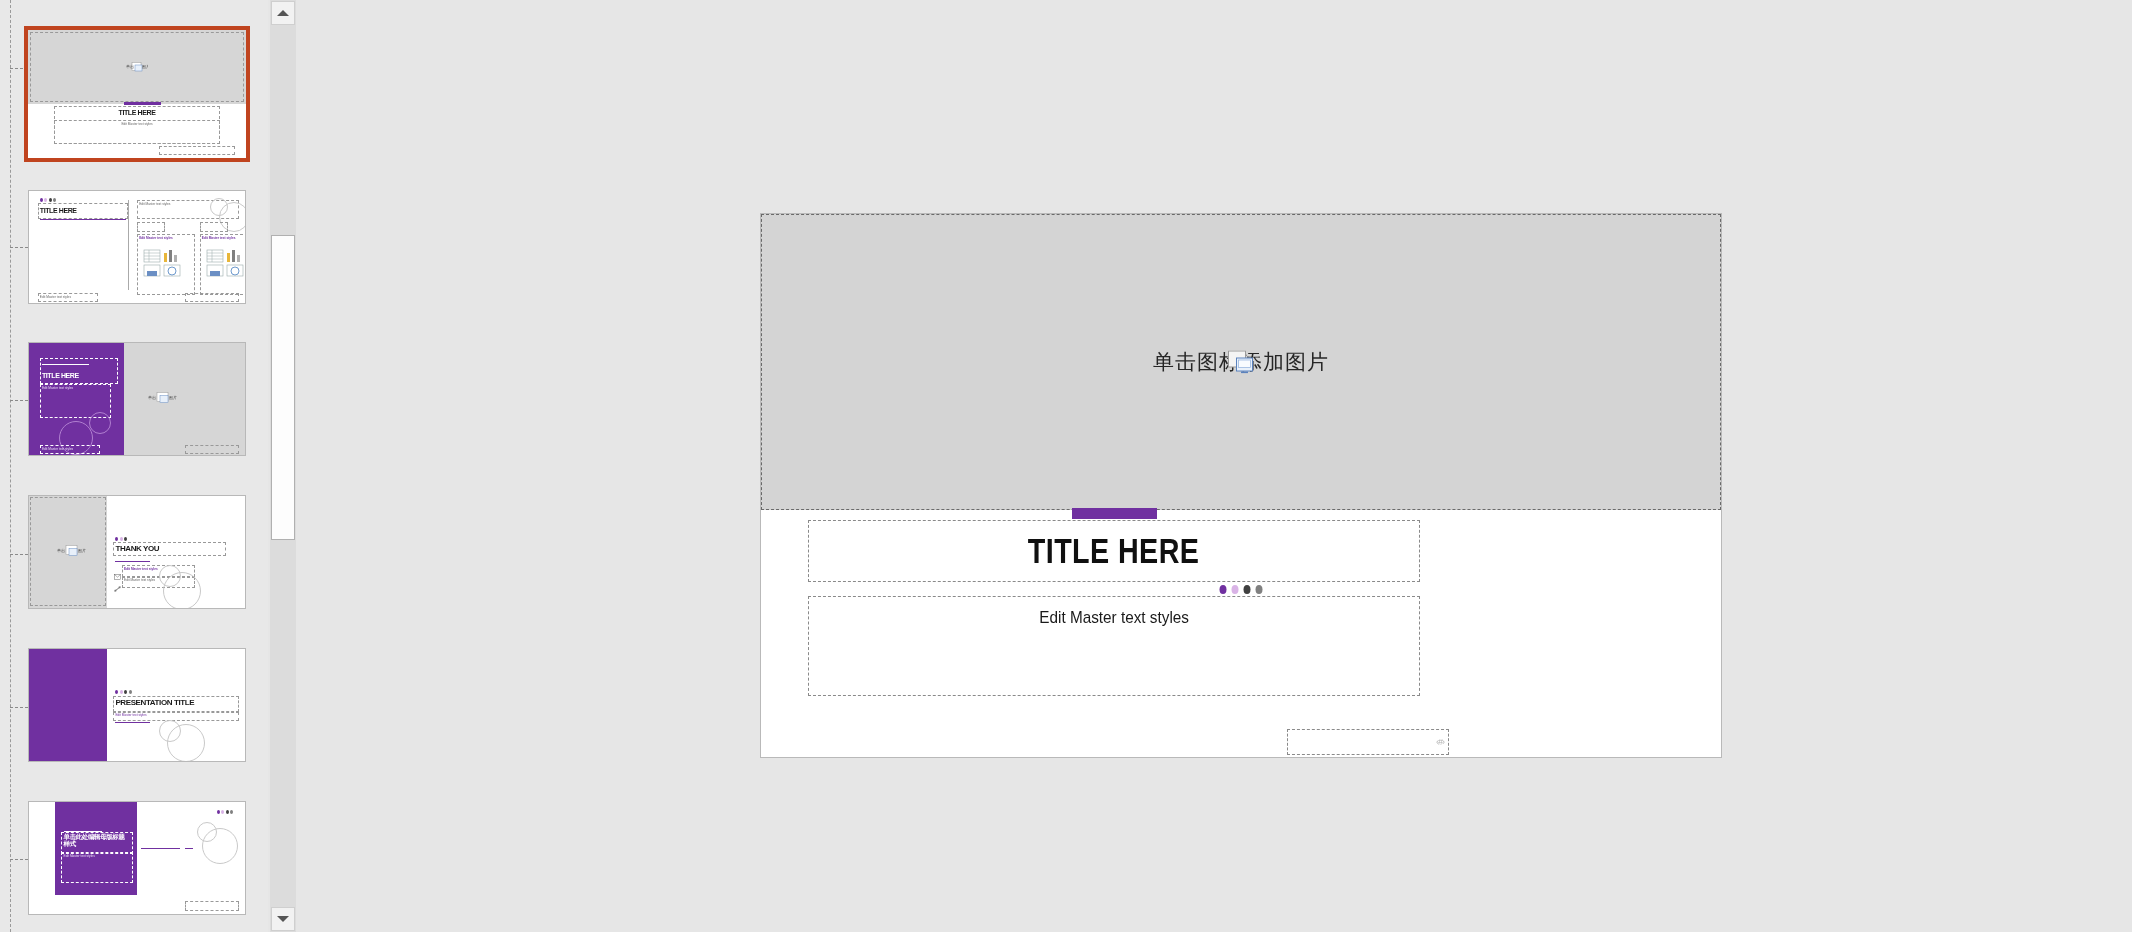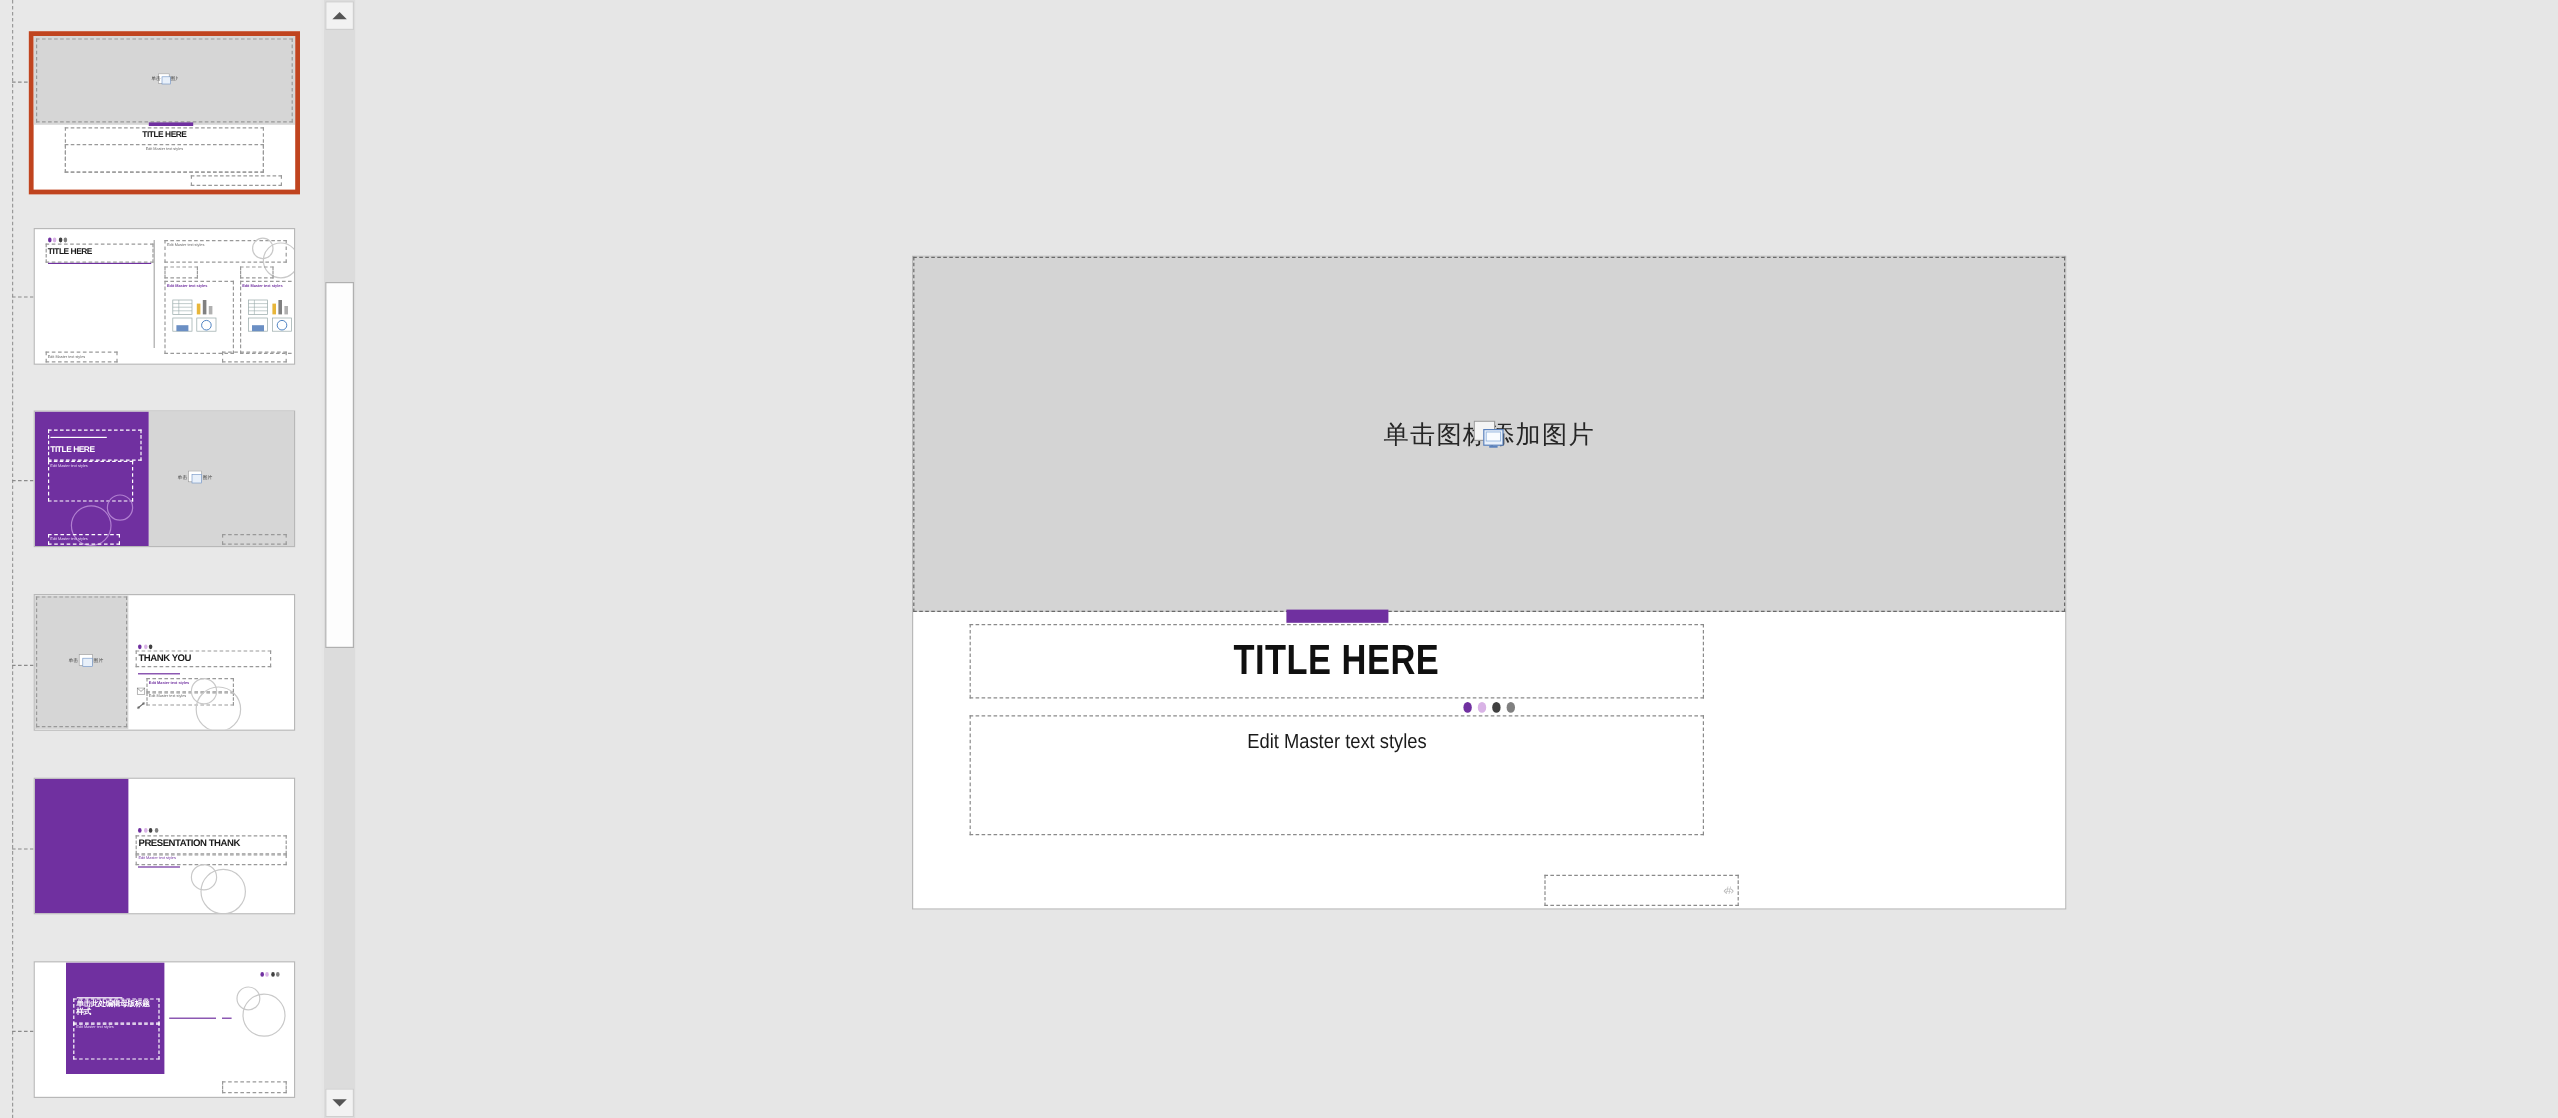--- a/index.html
+++ b/index.html
@@ -379,21 +379,21 @@
   <div class="thumb" style="top:648px; height:114px;">
     <div class="thumb-inner">
       <div class="t-purple" style="left:0;top:0;width:36%;height:100%;"></div>
       <div class="t-dots" style="left:40%;top:37%;">
         <i style="background:#7030a0"></i>
           <i style="background:#d9b3e6"></i>
         <i style="background:#404040"></i>
           <i style="background:#808080"></i>
       </div>
       <div class="t-dash" style="left:39%;top:42%;width:58%;height:14%;"></div>
-      <div class="t-title" style="left:40%;top:44%;font-size:8px;">PRESENTATION THANK</div>
+      <div class="t-title" style="left:40%;top:44%;font-size:8px;">PRESENTATION TITLE</div>
       <div class="t-dash" style="left:39%;top:56%;width:58%;height:8%;"></div>
       <div class="t-body" style="left:40%;top:57%;color:#7030a0;">Edit Master text styles</div>
       <div class="t-line" style="left:40%;top:65%;width:16%;"></div>
       <div class="t-circ" style="left:60%;top:63%;width:22px;height:22px;"></div>
       <div class="t-circ" style="left:64%;top:67%;width:38px;height:38px;"></div>
     </div>
   </div>
 
   <div class="thumb" style="top:801px; height:114px;">
     <div class="thumb-inner">

